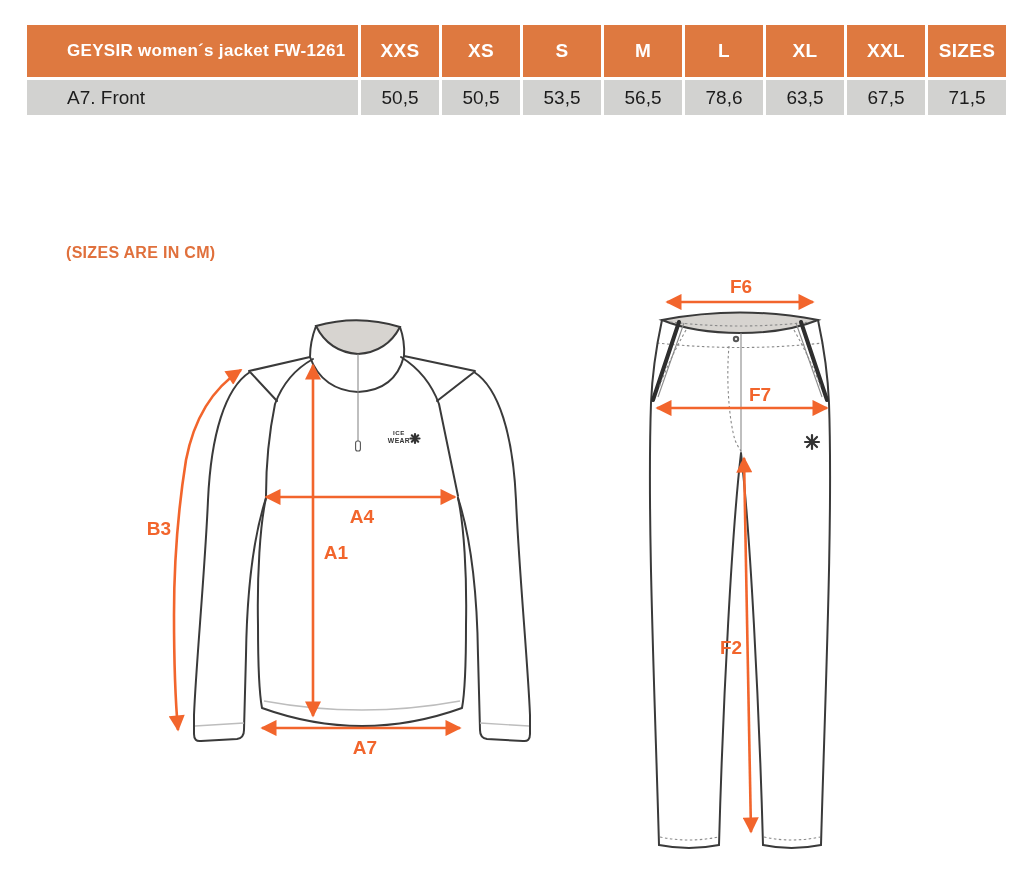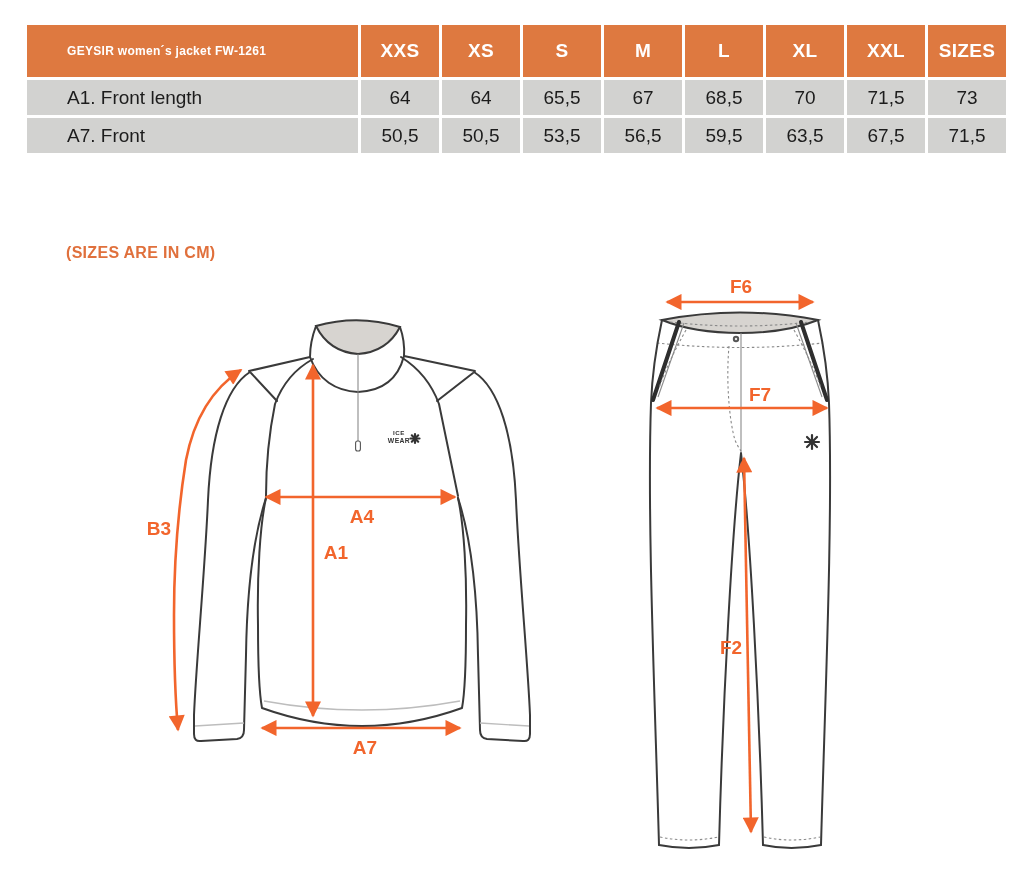--- a/index.html
+++ b/index.html
@@ -18,21 +18,21 @@
   .size-table-wrap{position:absolute;left:24px;top:22px;}
   table.size-table{border-collapse:separate;border-spacing:3px;}
   table.size-table th, table.size-table td{
     font-size:19px;vertical-align:middle;text-align:center;
   }
   table.size-table th{
     background:var(--header-bg);color:var(--header-text);
     font-weight:bold;height:52px;width:78px;letter-spacing:.3px;
   }
   table.size-table th.rowhead{
-    width:331px;text-align:left;padding-left:40px;font-size:12px;
+    width:331px;text-align:left;padding-left:40px;font-size:17px;
   }
   table.size-table td{height:35px;width:78px;}
   table.size-table td.rowlabel{text-align:left;padding-left:40px;width:331px;}
   tr.row-dark  td{background:var(--row-dark);}
   tr.row-light td{background:var(--row-light);}
   
   .units-note{
     position:absolute;left:66px;top:244px;
     color:var(--note);font-size:16px;font-weight:bold;letter-spacing:.3px;
   }
@@ -63,37 +63,26 @@
         <th>S</th>
         <th>M</th>
         <th>L</th>
         <th>XL</th>
         <th>XXL</th>
         <th>SIZES</th>
       </tr>
     </thead>
     <tbody>
       <tr class="row-dark">
-        <td class="rowlabel">A1. Front length</td>
-        <td>64</td>
-        <td>64</td>
-        <td>65,5</td>
-        <td>67</td>
-        <td>68,5</td>
-        <td>70</td>
-        <td>71,5</td>
-        <td>73</td>
-      </tr>
-      <tr class="row-dark">
         <td class="rowlabel">A7. Front</td>
         <td>50,5</td>
         <td>50,5</td>
         <td>53,5</td>
         <td>56,5</td>
-        <td>59,5</td>
+        <td>78,6</td>
         <td>63,5</td>
         <td>67,5</td>
         <td>71,5</td>
       </tr>
     </tbody>
   </table>
 </div>
 
 <div class="units-note">(SIZES ARE IN CM)</div>
 

